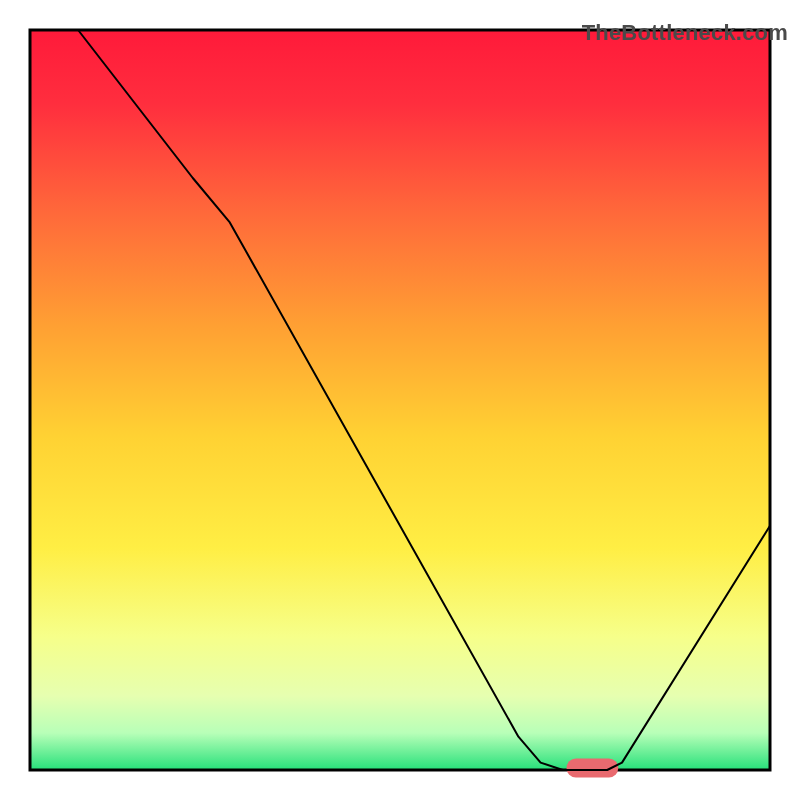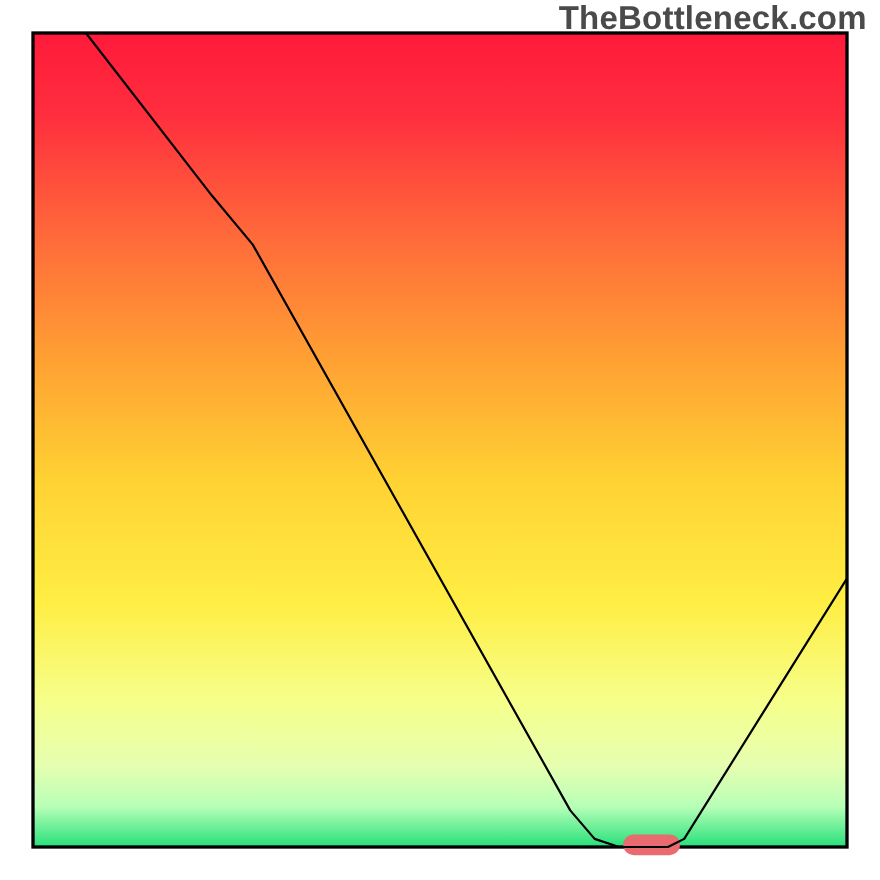--- a/index.html
+++ b/index.html
@@ -11,23 +11,23 @@
     font-family: Arial, Helvetica, sans-serif;
     overflow: hidden;
   }
   .stage {
     position: relative;
     width: 800px;
     height: 800px;
   }
   .watermark {
     position: absolute;
-    top: 0;
+    top: 20px;
     right: 12px;
-    font-size: 30px;
+    font-size: 22px;
     font-weight: 600;
     color: #4a4a4a;
     letter-spacing: 0.2px;
     user-select: none;
   }
   svg {
     display: block;
   }
 </style>
 </head>

